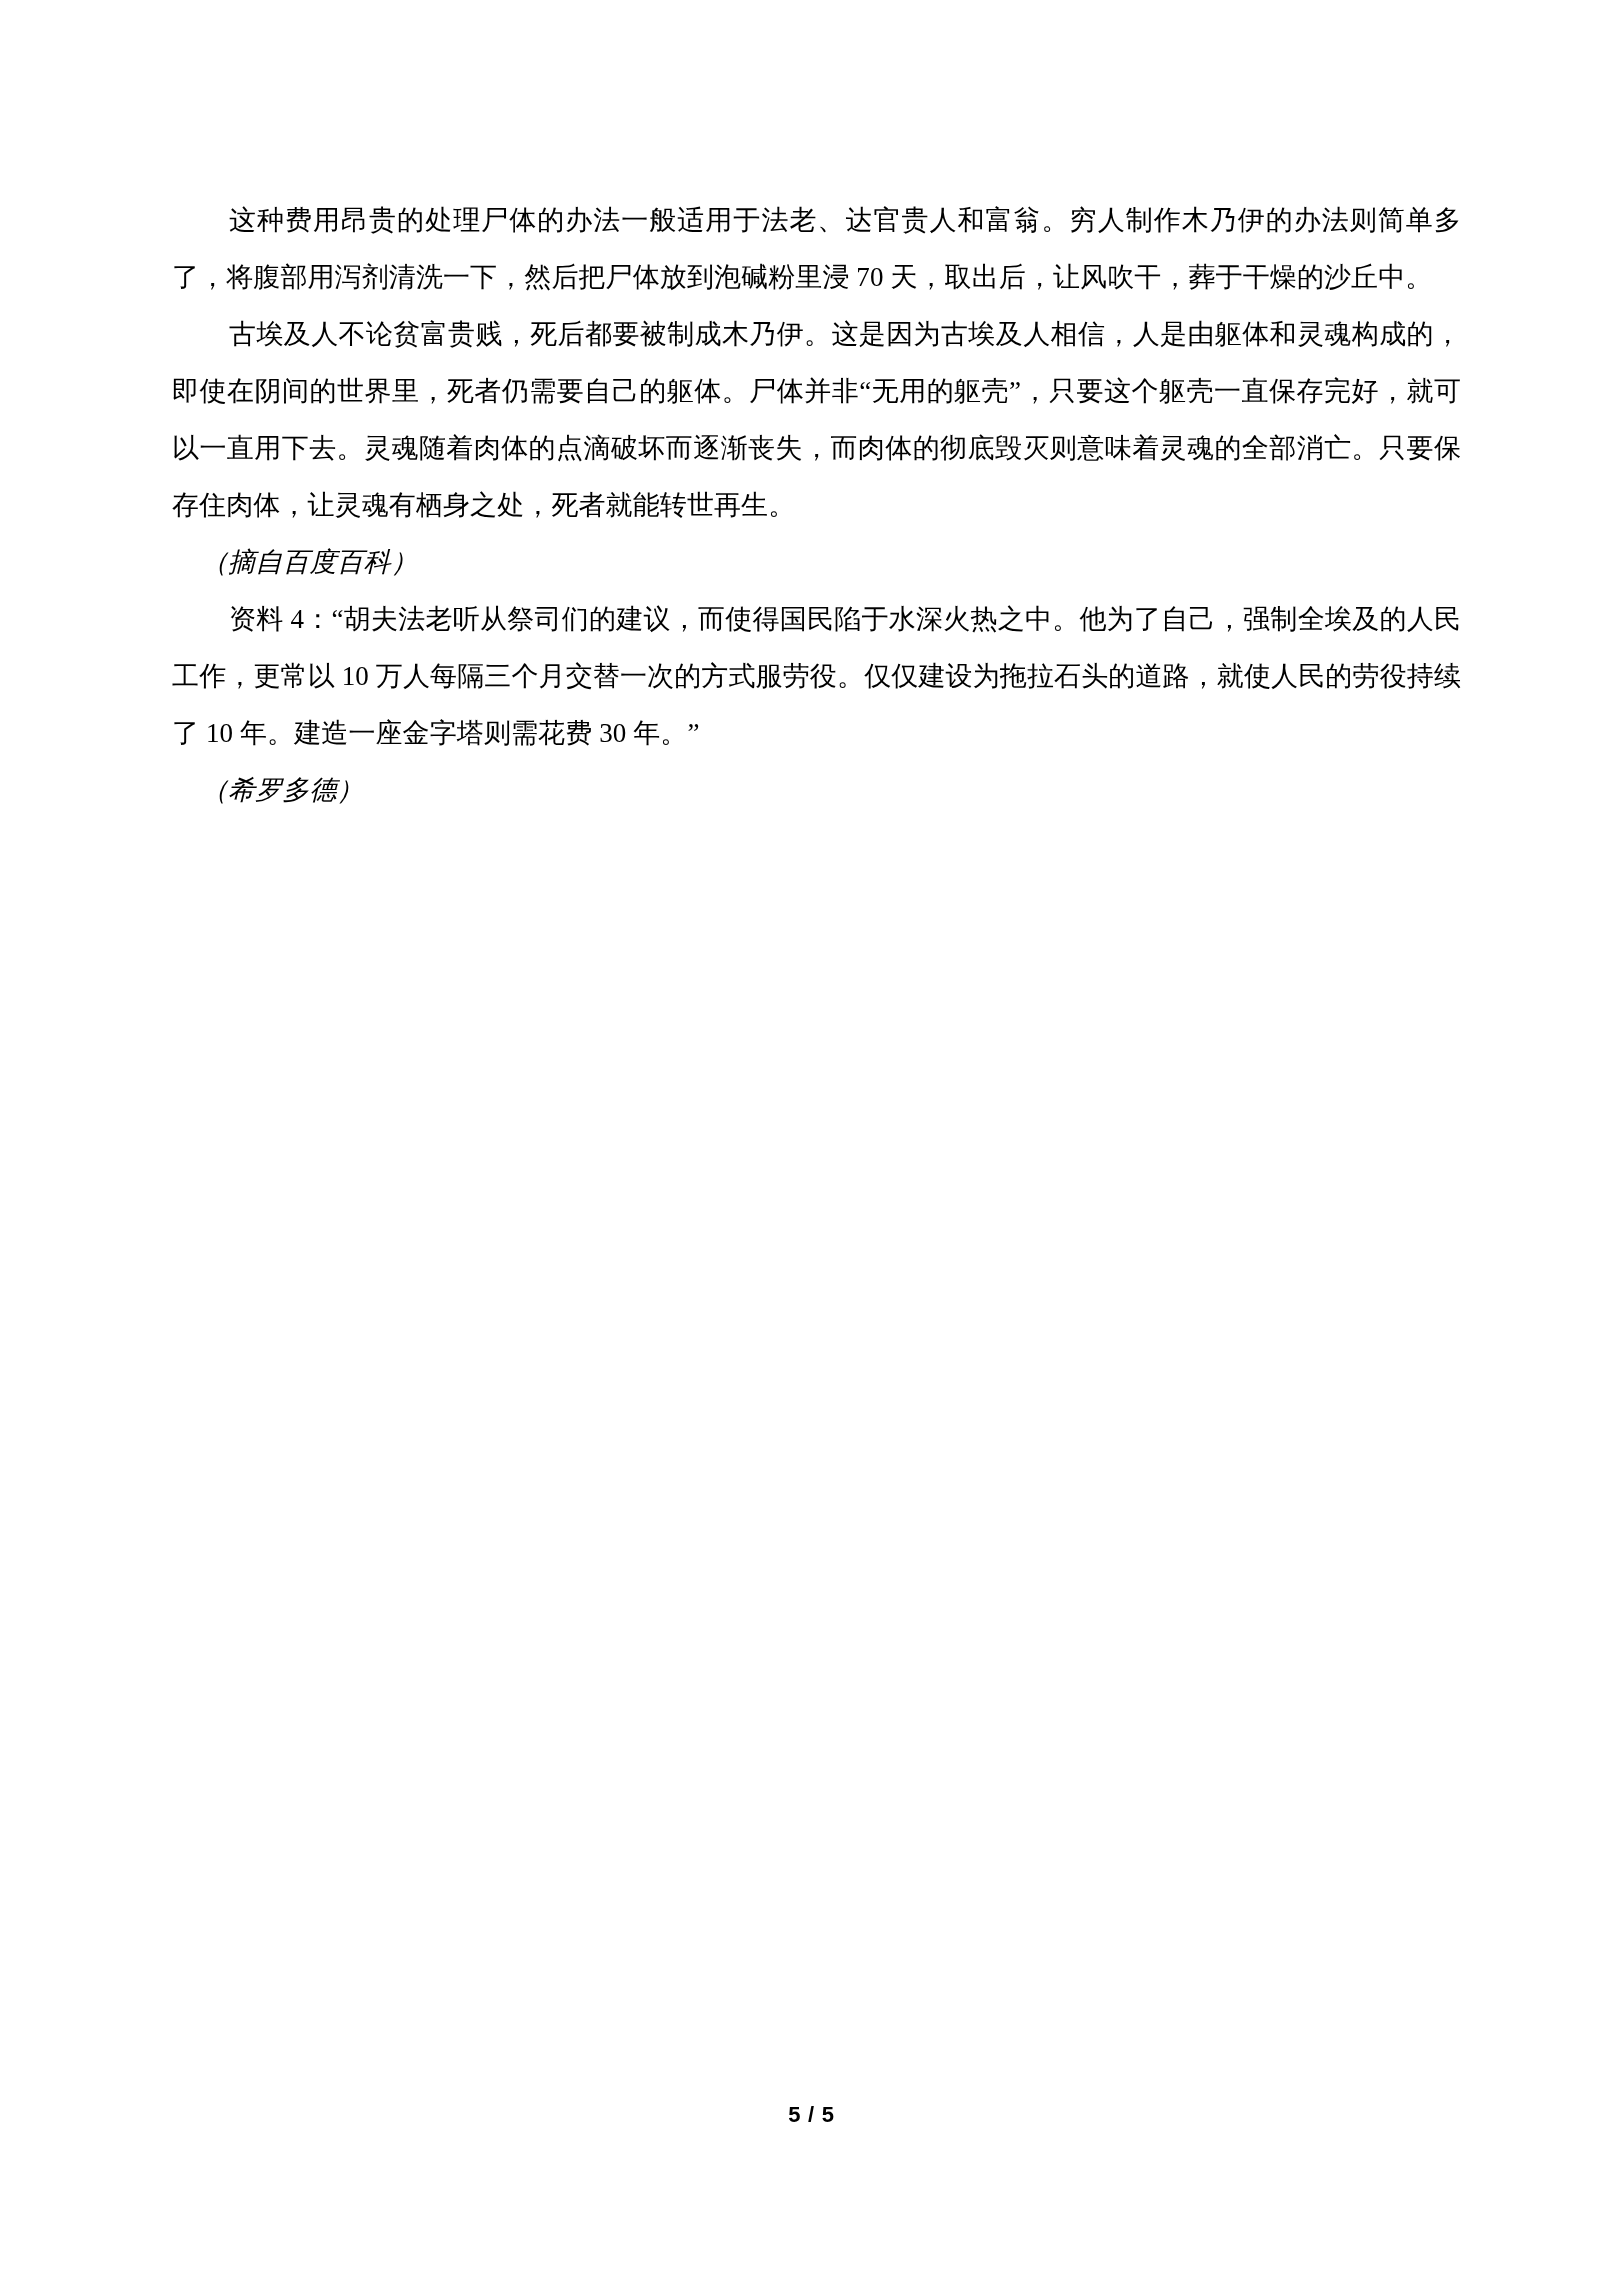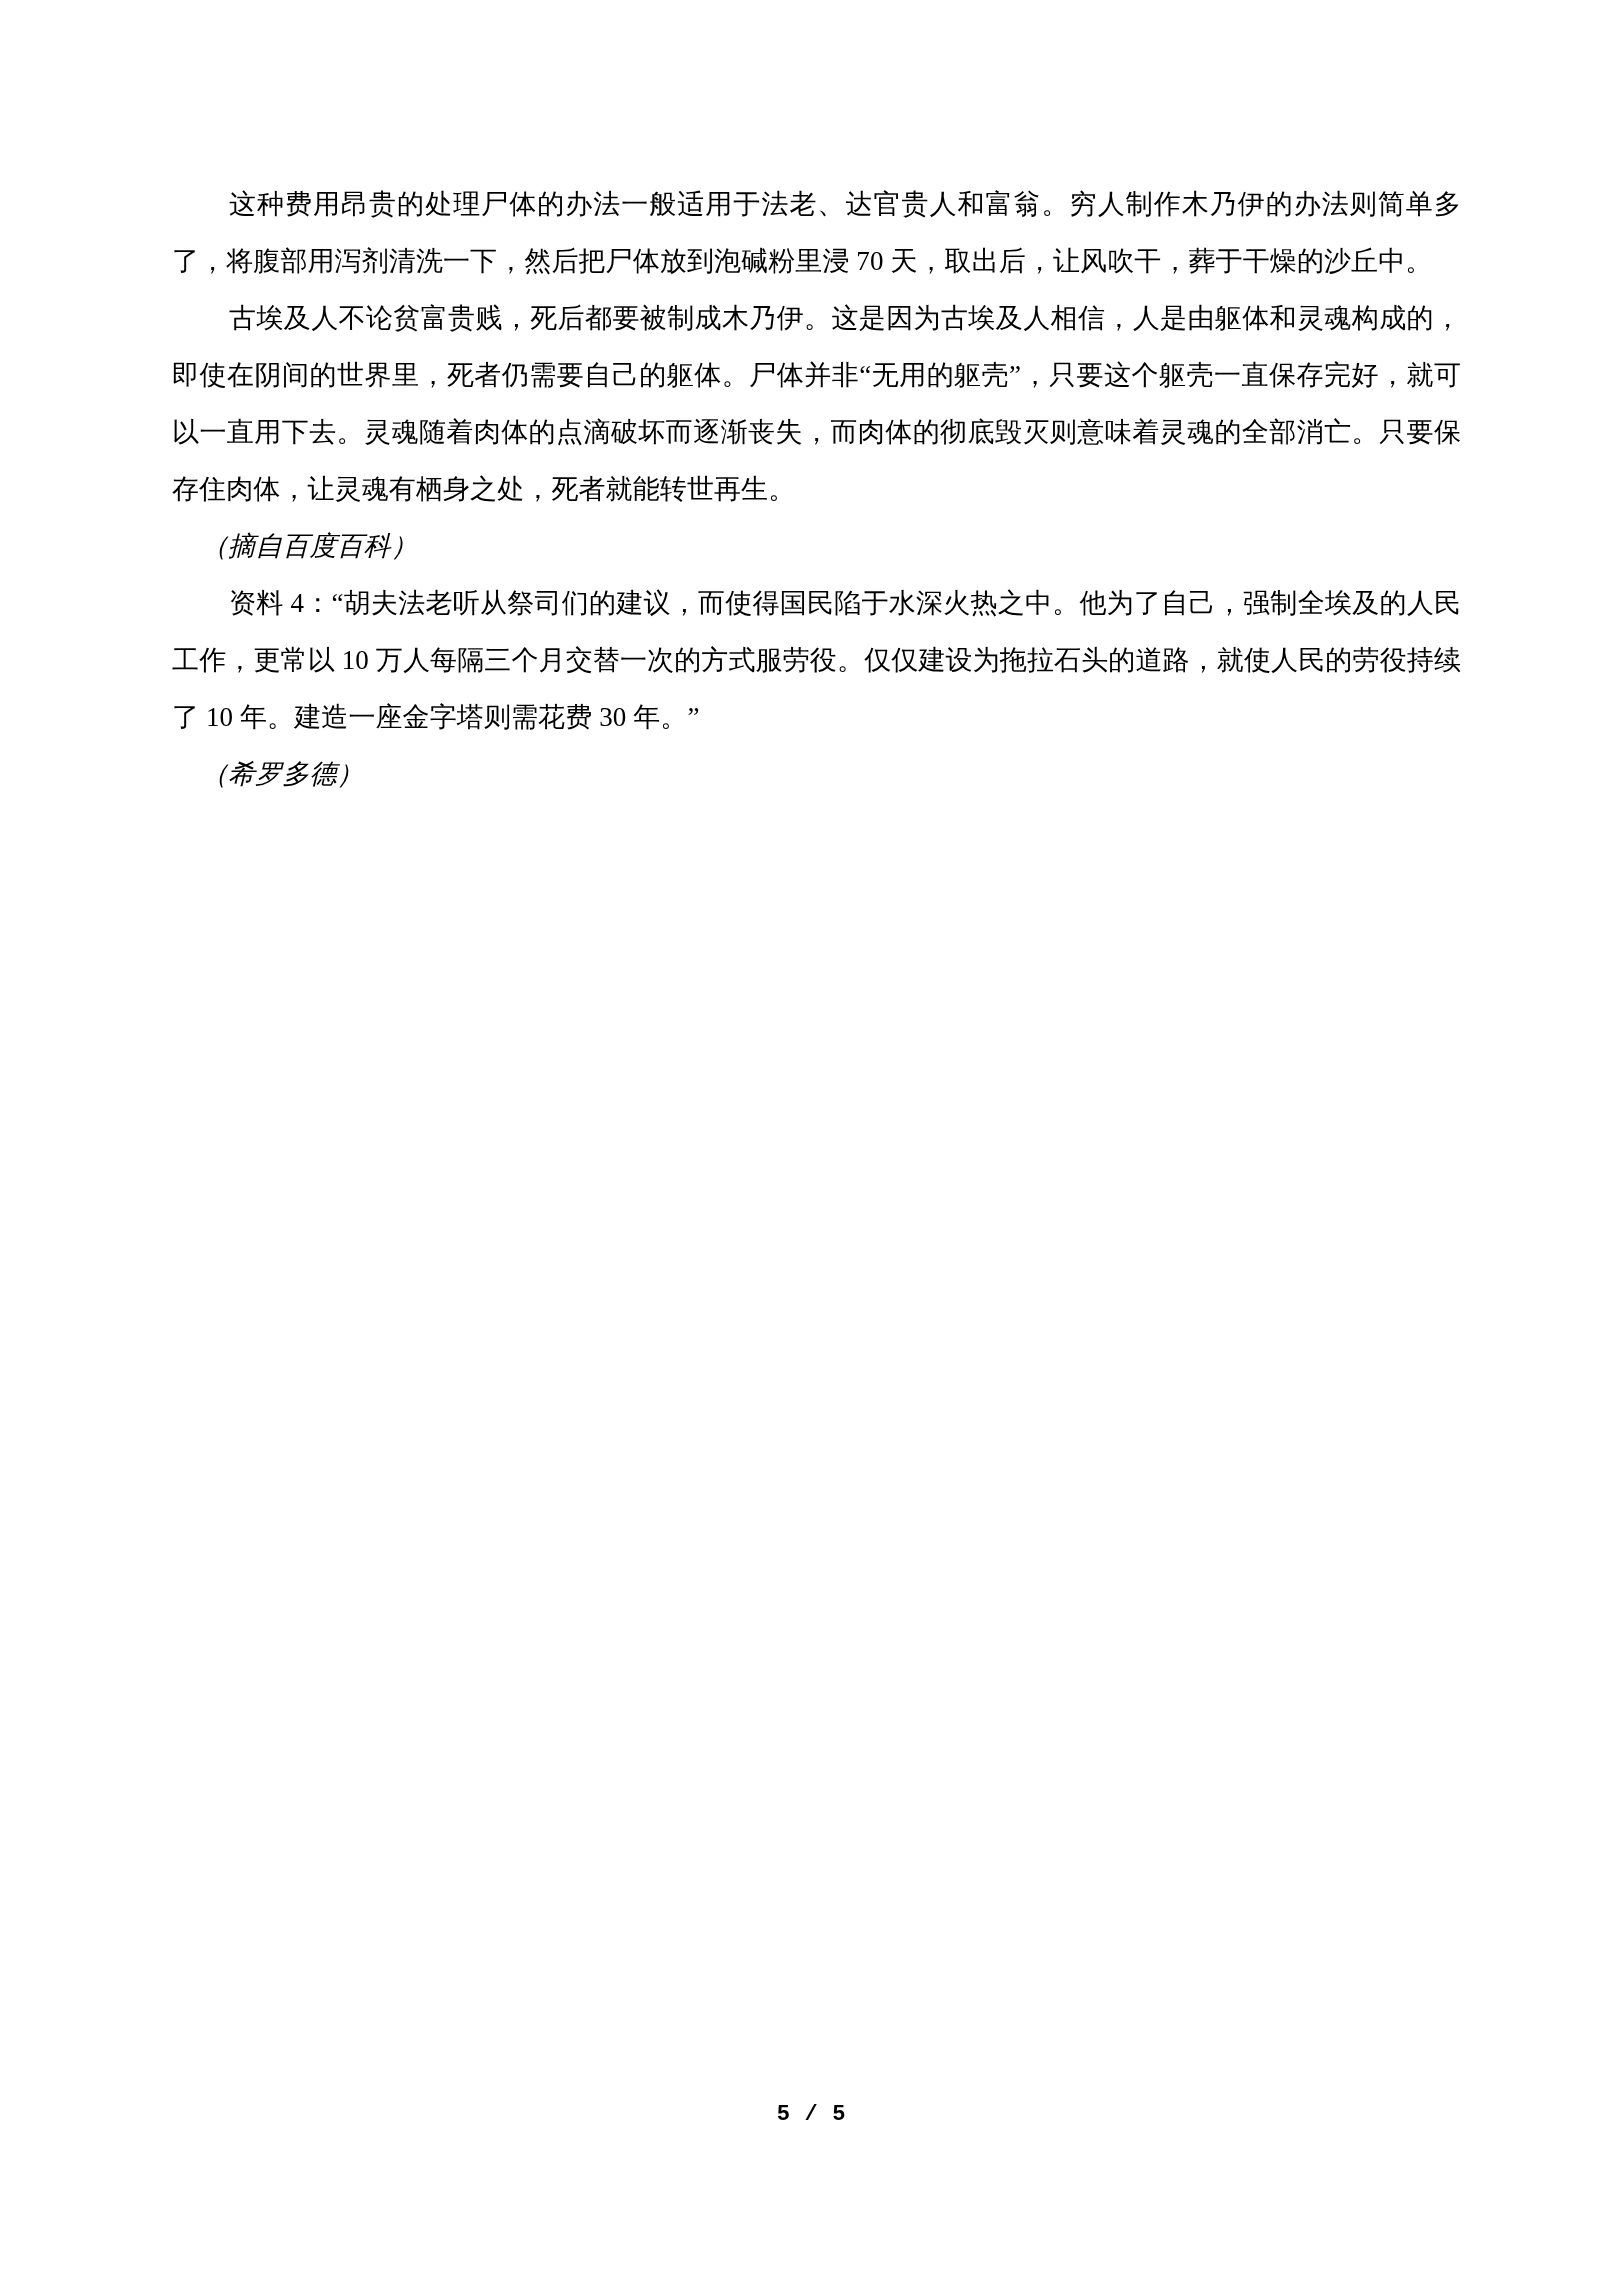--- a/index.html
+++ b/index.html
@@ -19,21 +19,21 @@
     position: absolute;
     left: 0;
     top: 0;
     width: 1623px;
     height: 2295px;
     background: #ffffff;
   }
   .content {
     position: absolute;
     left: 172px;
-    top: 176px;
+    top: 192px;
     width: 1289px;
   }
   p.para {
     margin: 0;
     font-size: 27px;
     line-height: 57px;
     text-align: justify;
     text-justify: inter-ideograph;
     letter-spacing: 0.1px;
   }
@@ -45,21 +45,21 @@
     font-style: italic;
   }
   .footer {
     position: absolute;
     left: 0;
     top: 2102px;
     width: 1623px;
     text-align: center;
     font-size: 22px;
     font-weight: bold;
-    font-family: Liberation Mono, monospace;
+    font-family: Liberation Sans, sans-serif;
     color: #000000;
     letter-spacing: 0.7px;
   }
 </style>
 </head>
 <body>
 
 <div class="page">
   <div class="content">
     <p class="para indent">这种费用昂贵的处理尸体的办法一般适用于法老、达官贵人和富翁。穷人制作木乃伊的办法则简单多了，将腹部用泻剂清洗一下，然后把尸体放到泡碱粉里浸 70 天，取出后，让风吹干，葬于干燥的沙丘中。</p>

